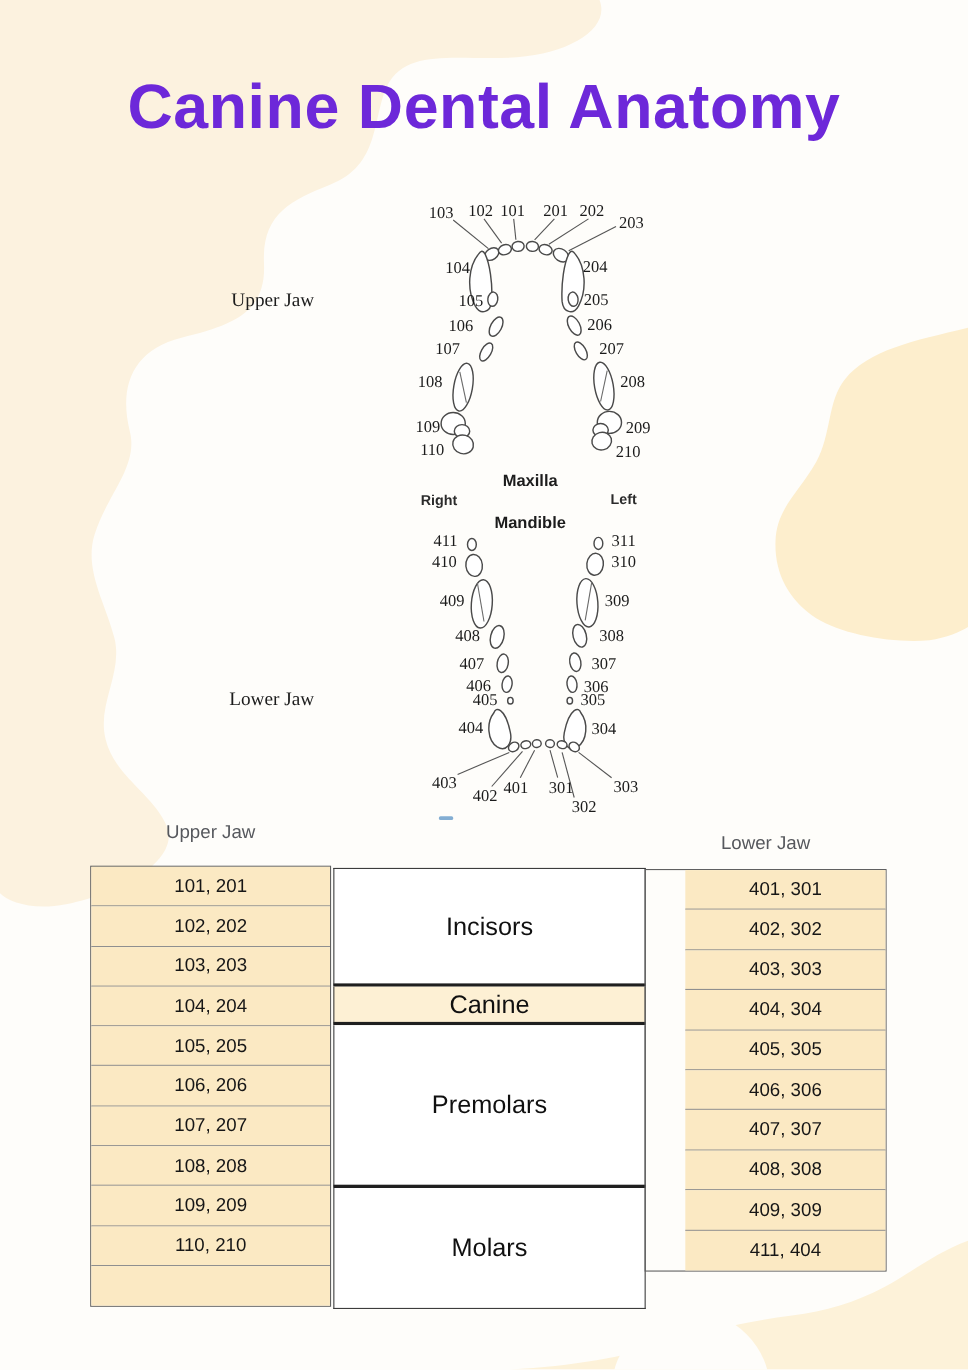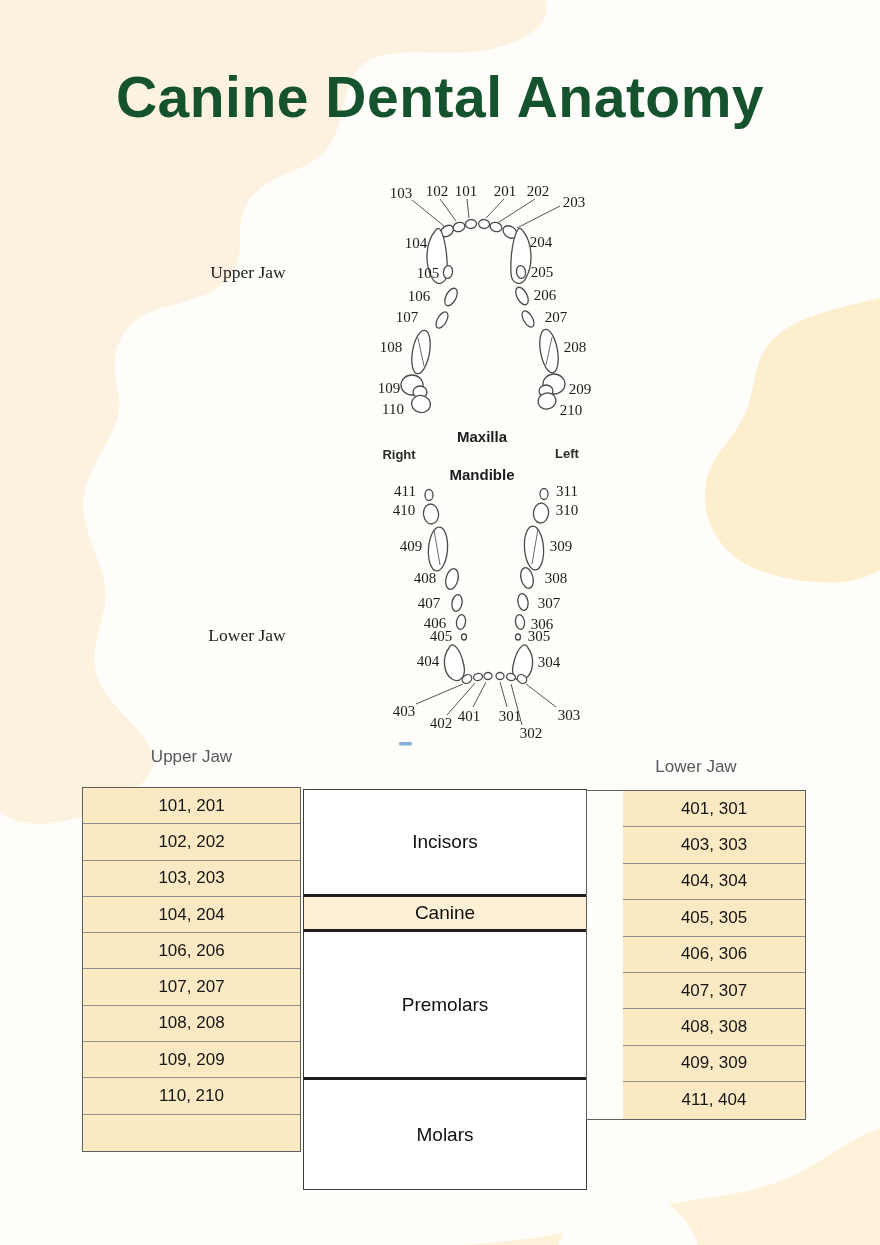--- a/index.html
+++ b/index.html
@@ -4,21 +4,21 @@
 <style>
   html,body{margin:0;padding:0;}
   body{
     width:880px;height:1245px;position:relative;overflow:hidden;
     background:#fefdfa;
     font-family:"Liberation Sans",sans-serif;
   }
   .bg-svg{position:absolute;left:0;top:0;z-index:1;}
   .page-title{
     position:absolute;left:0;top:64px;width:880px;z-index:3;
-    text-align:center;font-size:57px;font-weight:bold;color:#14532d;
+    text-align:center;font-size:57px;font-weight:bold;color:#6d28d9;
     letter-spacing:0.5px;
   }
   .jaw-header{position:absolute;z-index:3;font-size:17px;color:#56585d;text-align:center;}
   .jaw-header.upper{left:82px;width:219px;top:747px;}
   .jaw-header.lower{left:586px;width:220px;top:757px;}
 
   .num-col{position:absolute;z-index:3;box-sizing:border-box;border:1.5px solid #606060;}
   .num-col.left{left:82px;top:787px;width:219px;}
   .num-col.right{left:586px;top:790px;width:220px;padding-left:36px;}
   .num-cell{
@@ -26,21 +26,21 @@
     background:#fbe9c3;display:flex;align-items:center;justify-content:center;
     font-size:17px;color:#161616;
   }
   .num-col.right .num-cell{height:36.4px;}
   .num-cell:last-child{border-bottom:none;}
 
   .cat-cell{
     position:absolute;z-index:3;left:303px;width:284px;box-sizing:border-box;
     border:1.5px solid #3c3c3c;background:#ffffff;
     display:flex;align-items:center;justify-content:center;
-    font-size:19px;color:#101010;
+    font-size:23px;color:#101010;
   }
   .cat-incisors{top:789px;height:108px;border-bottom:3px solid #1f1f1f;}
   .cat-canine{top:897px;height:35px;border-top:none;border-bottom:3px solid #1f1f1f;background:#fdf0d4;}
   .cat-premolars{top:932px;height:148px;border-top:none;border-bottom:3px solid #1f1f1f;}
   .cat-molars{top:1080px;height:110px;border-top:none;}
 
   .tooth-num{font:15px "Liberation Serif",serif;fill:#1b1b1b;text-anchor:middle;}
   .serif-label{font:17.5px "Liberation Serif",serif;fill:#1c1c1c;text-anchor:middle;}
   .bold-label{font:bold 15px "Liberation Sans",sans-serif;fill:#1c1c1c;text-anchor:middle;}
   .side-dir{font:bold 13px "Liberation Sans",sans-serif;fill:#2b2b2b;text-anchor:middle;}
@@ -188,35 +188,37 @@
 <div class="page-title">Canine Dental Anatomy</div>
 
 <div class="jaw-header upper">Upper Jaw</div>
 <div class="jaw-header lower">Lower Jaw</div>
 
 <div class="num-col left">
   <div class="num-cell">101, 201</div>
   <div class="num-cell">102, 202</div>
   <div class="num-cell">103, 203</div>
   <div class="num-cell">104, 204</div>
+  <div class="num-cell">105, 205</div>
   <div class="num-cell">106, 206</div>
   <div class="num-cell">107, 207</div>
   <div class="num-cell">108, 208</div>
   <div class="num-cell">109, 209</div>
   <div class="num-cell">110, 210</div>
   <div class="num-cell"></div>
 </div>
 
 <div class="cat-cell cat-incisors">Incisors</div>
 <div class="cat-cell cat-canine">Canine</div>
 <div class="cat-cell cat-premolars">Premolars</div>
 <div class="cat-cell cat-molars">Molars</div>
 
 <div class="num-col right">
   <div class="num-cell">401, 301</div>
+  <div class="num-cell">402, 302</div>
   <div class="num-cell">403, 303</div>
   <div class="num-cell">404, 304</div>
   <div class="num-cell">405, 305</div>
   <div class="num-cell">406, 306</div>
   <div class="num-cell">407, 307</div>
   <div class="num-cell">408, 308</div>
   <div class="num-cell">409, 309</div>
   <div class="num-cell">411, 404</div>
 </div>
 

